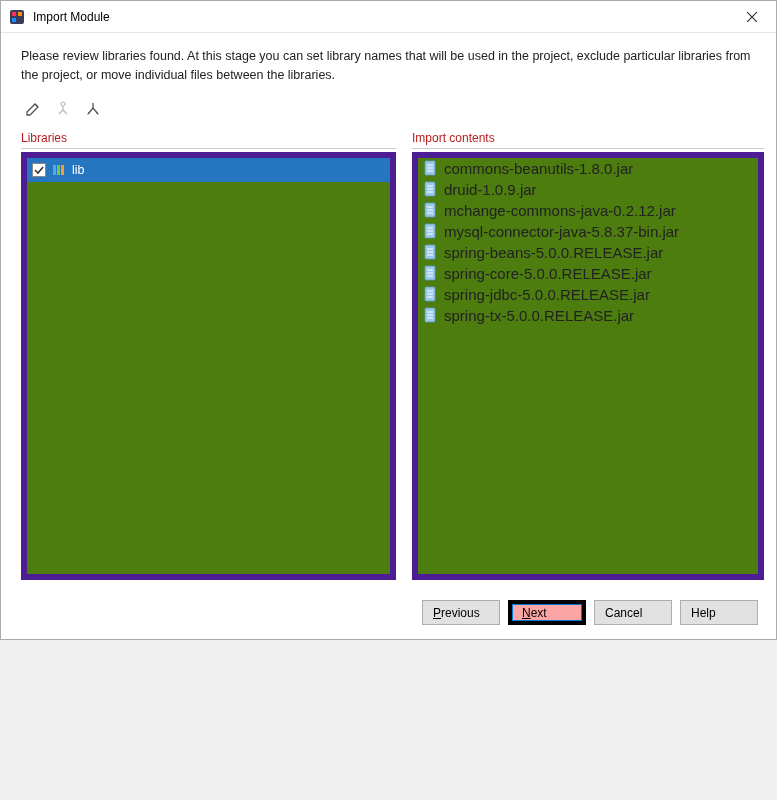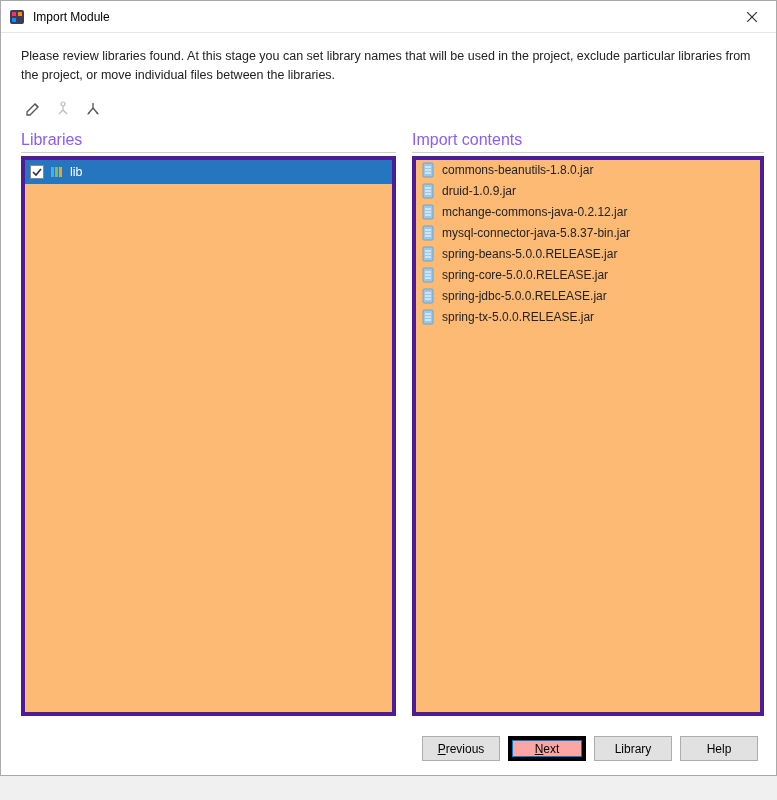--- a/index.html
+++ b/index.html
@@ -10,21 +10,21 @@
     body {
       font-family: "Segoe UI", Tahoma, sans-serif;
       font-size: 12px;
       background: #f0f0f0;
       width: 777px;
       height: 800px;
       overflow: hidden;
     }
     .dialog {
       width: 777px;
-      height: 776px;
+      height: 640px;
       background: #ffffff;
       border: 1px solid #aaa;
       display: flex;
       flex-direction: column;
     }
     .titlebar {
       height: 32px;
       display: flex;
       align-items: center;
       padding: 0 8px;
@@ -97,34 +97,34 @@
       flex-direction: column;
       overflow: hidden;
     }
     .pane.left {
       width: 375px;
     }
     .pane.right {
       flex: 1;
     }
     .pane-header {
-      font-size: 16px;
-      color: #8b5cf6;
+      font-size: 12px;
+      color: #b91c1c;
       margin-bottom: 3px;
       position: relative;
     }
     .pane-header-line {
       height: 1px;
       background: #ccc;
       margin-top: 3px;
     }
     .listbox {
       flex: 1;
-      border: 4px solid #4c1d95;
-      background: #fdba74;
+      border: 6px solid #4c1d95;
+      background: #4d7c0f;
       overflow-y: auto;
     }
     .lib-item {
       display: flex;
       align-items: center;
       padding: 3px 5px;
       height: 24px;
       cursor: pointer;
     }
     .lib-item.selected {
@@ -167,41 +167,41 @@
     .file-icon {
       width: 16px;
       height: 16px;
       margin-right: 5px;
       display: flex;
       align-items: center;
       justify-content: center;
       flex-shrink: 0;
     }
     .file-name {
-      font-size: 12px;
+      font-size: 15px;
       color: #222;
       text-align: center;
     }
     .button-bar {
       padding: 10px 18px 14px 18px;
       display: flex;
       justify-content: flex-end;
       gap: 8px;
     }
     .btn {
       min-width: 78px;
       height: 25px;
       border: 1px solid #adadad;
       background: #e1e1e1;
       font-size: 12px;
       color: #000;
       cursor: pointer;
       display: flex;
       align-items: center;
-      justify-content: center;
+      justify-content: flex-start;
       padding: 0 10px;
     }
     .btn.primary {
       border: 4px solid #000000;
       background: #fca5a5;
       box-shadow: inset 0 0 0 1px #0078d7;
     }
     .mnemonic {
       text-decoration: underline;
     }
@@ -386,17 +386,17 @@
 
   </div>
 
   <div class="button-bar">
     <button class="btn">
         <span><span class="mnemonic">P</span><span>revious</span></span>
       </button>
     <button class="btn primary">
         <span><span class="mnemonic">N</span><span>ext</span></span>
       </button>
-    <button class="btn">Library</button>
+    <button class="btn">Cancel</button>
     <button class="btn">Help</button>
   </div>
 
 </div>
 
 </body></html>

